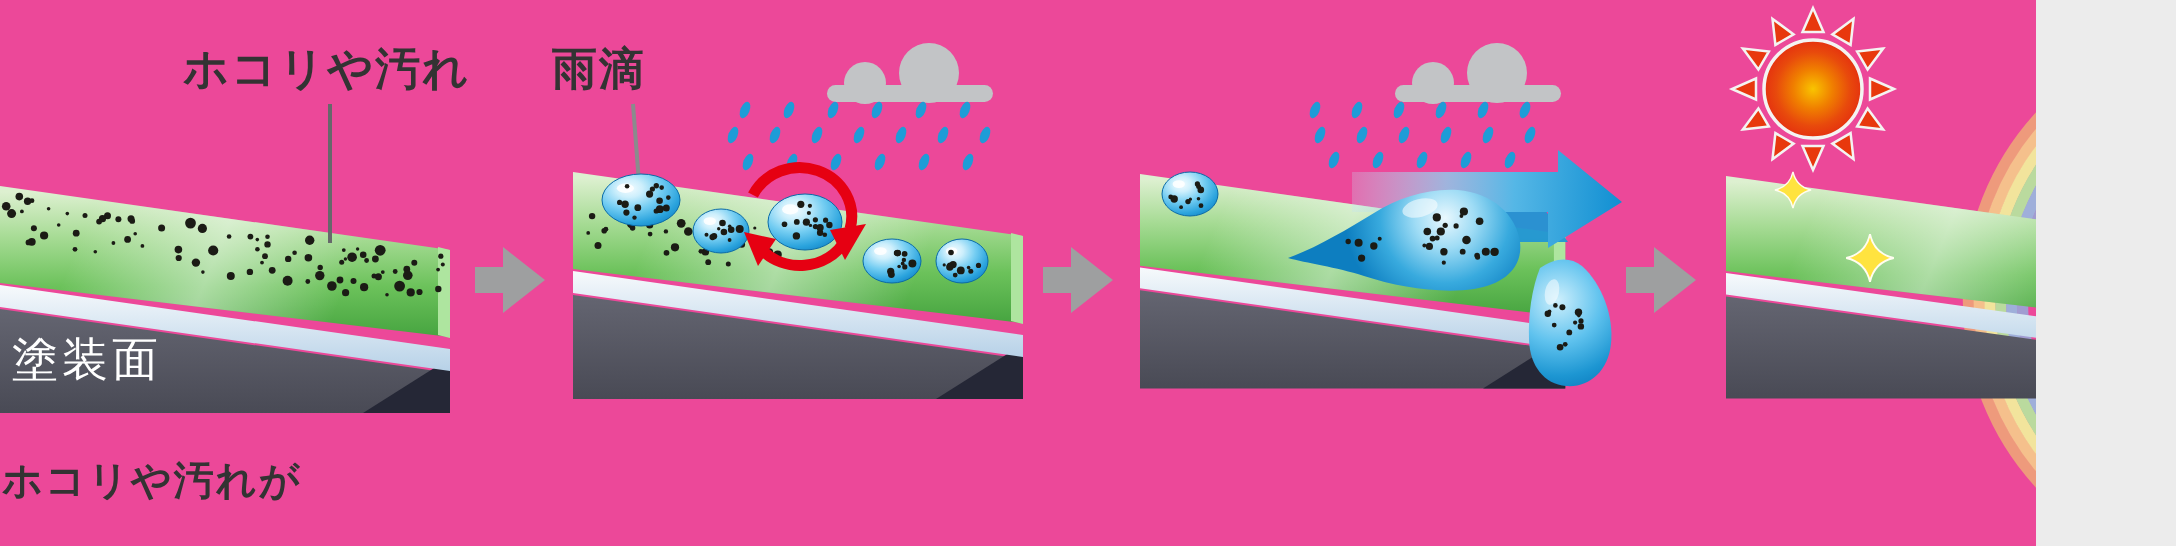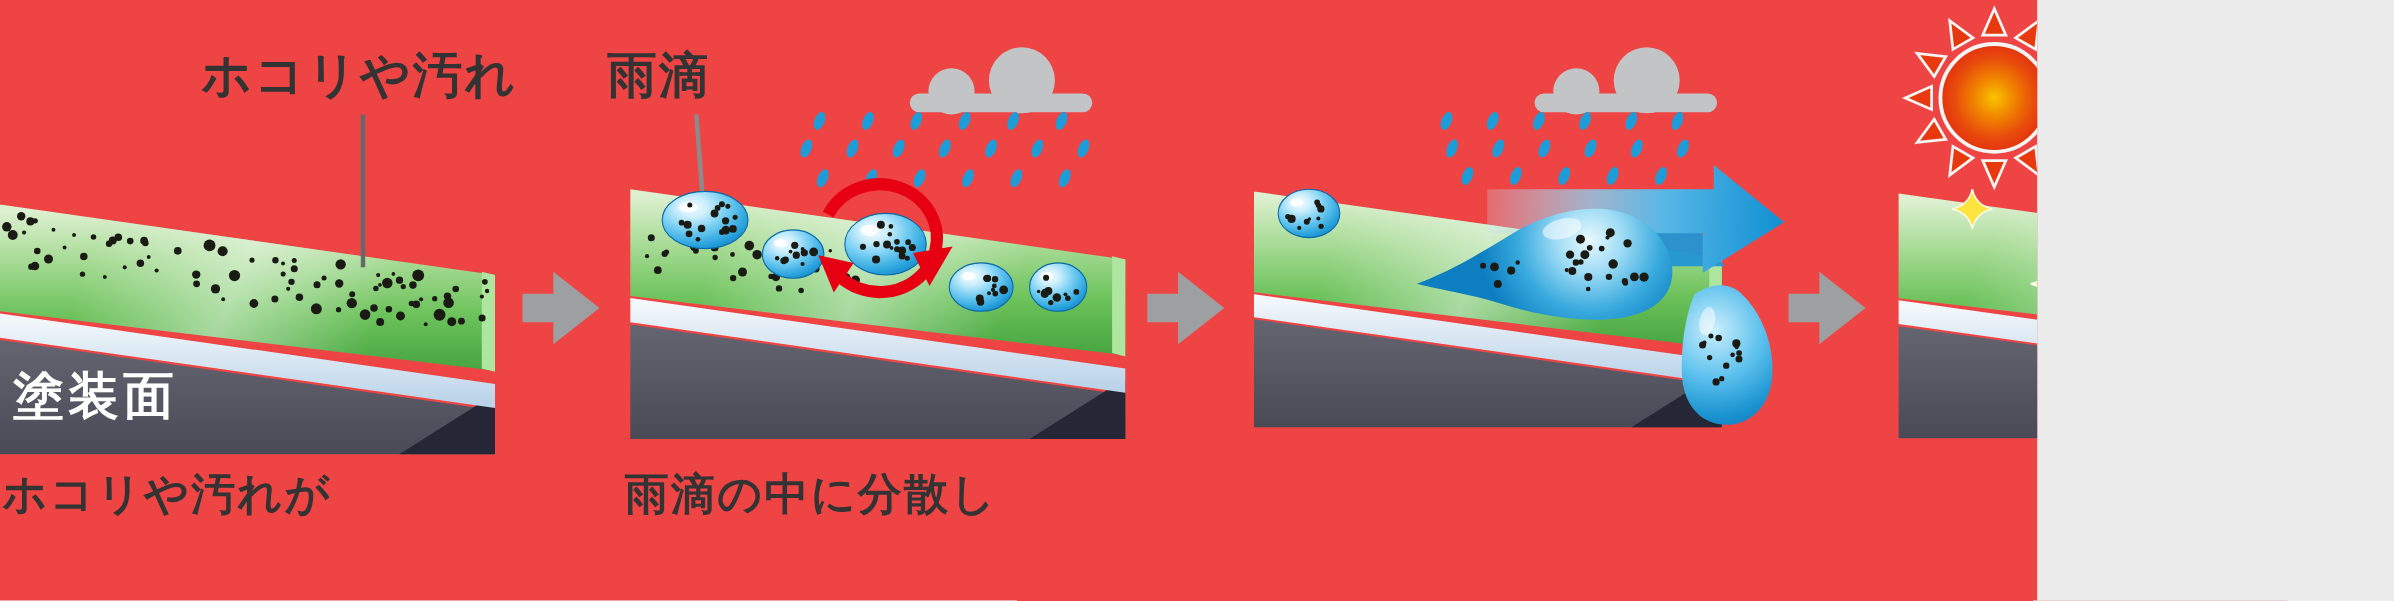--- a/index.html
+++ b/index.html
@@ -1,22 +1,22 @@
 <!DOCTYPE html>
 <html><head>
 <meta charset="utf-8">
 <style>
   html,body{margin:0;padding:0;background:#ececec;}
-  .canvas{position:relative;width:1852px;height:546px;background:#ef4444;overflow:hidden;
+  .canvas{position:relative;width:2036px;height:546px;background:#ec4899;overflow:hidden;
           font-family:"Liberation Sans","DejaVu Sans",sans-serif;}
   .canvas svg{position:absolute;left:0;top:0;}
   .jp{position:absolute;white-space:nowrap;font-weight:600;color:#333;letter-spacing:2px;line-height:1.1;}
   .callout{font-size:45px;}
-  .cap{font-size:40px;}
-  .surface{font-size:46px;font-weight:700;color:#ffffff;letter-spacing:4px;}
+  .cap{font-size:40px;margin-top:30px;}
+  .surface{font-size:46px;font-weight:400;color:#ffffff;letter-spacing:4px;}
 </style>
 </head>
 <body>
 
 <div class="canvas">
 
 <svg width="2176" height="546" viewBox="0 0 2176 546">
   <defs>
     <linearGradient id="gGreen" gradientUnits="userSpaceOnUse" x1="0" y1="6" x2="0" y2="158">
       <stop offset="0" stop-color="#ddf0d0"></stop>
@@ -461,17 +461,16 @@
 </svg>
 
 <div class="jp callout" style="left:183px;top:44px">ホコリや汚れ</div>
 
 <div class="jp callout" style="left:552px;top:44px">雨滴</div>
 
 <div class="jp surface" style="left:12px;top:334px">塗装面</div>
 
 <div class="jp cap" style="left:2px;top:428px">ホコリや汚れが</div>
 
-<div class="jp cap" style="left:568px;top:428px">雨滴の中に分散し</div>
 
 
 
 </div>
 
 </body></html>

